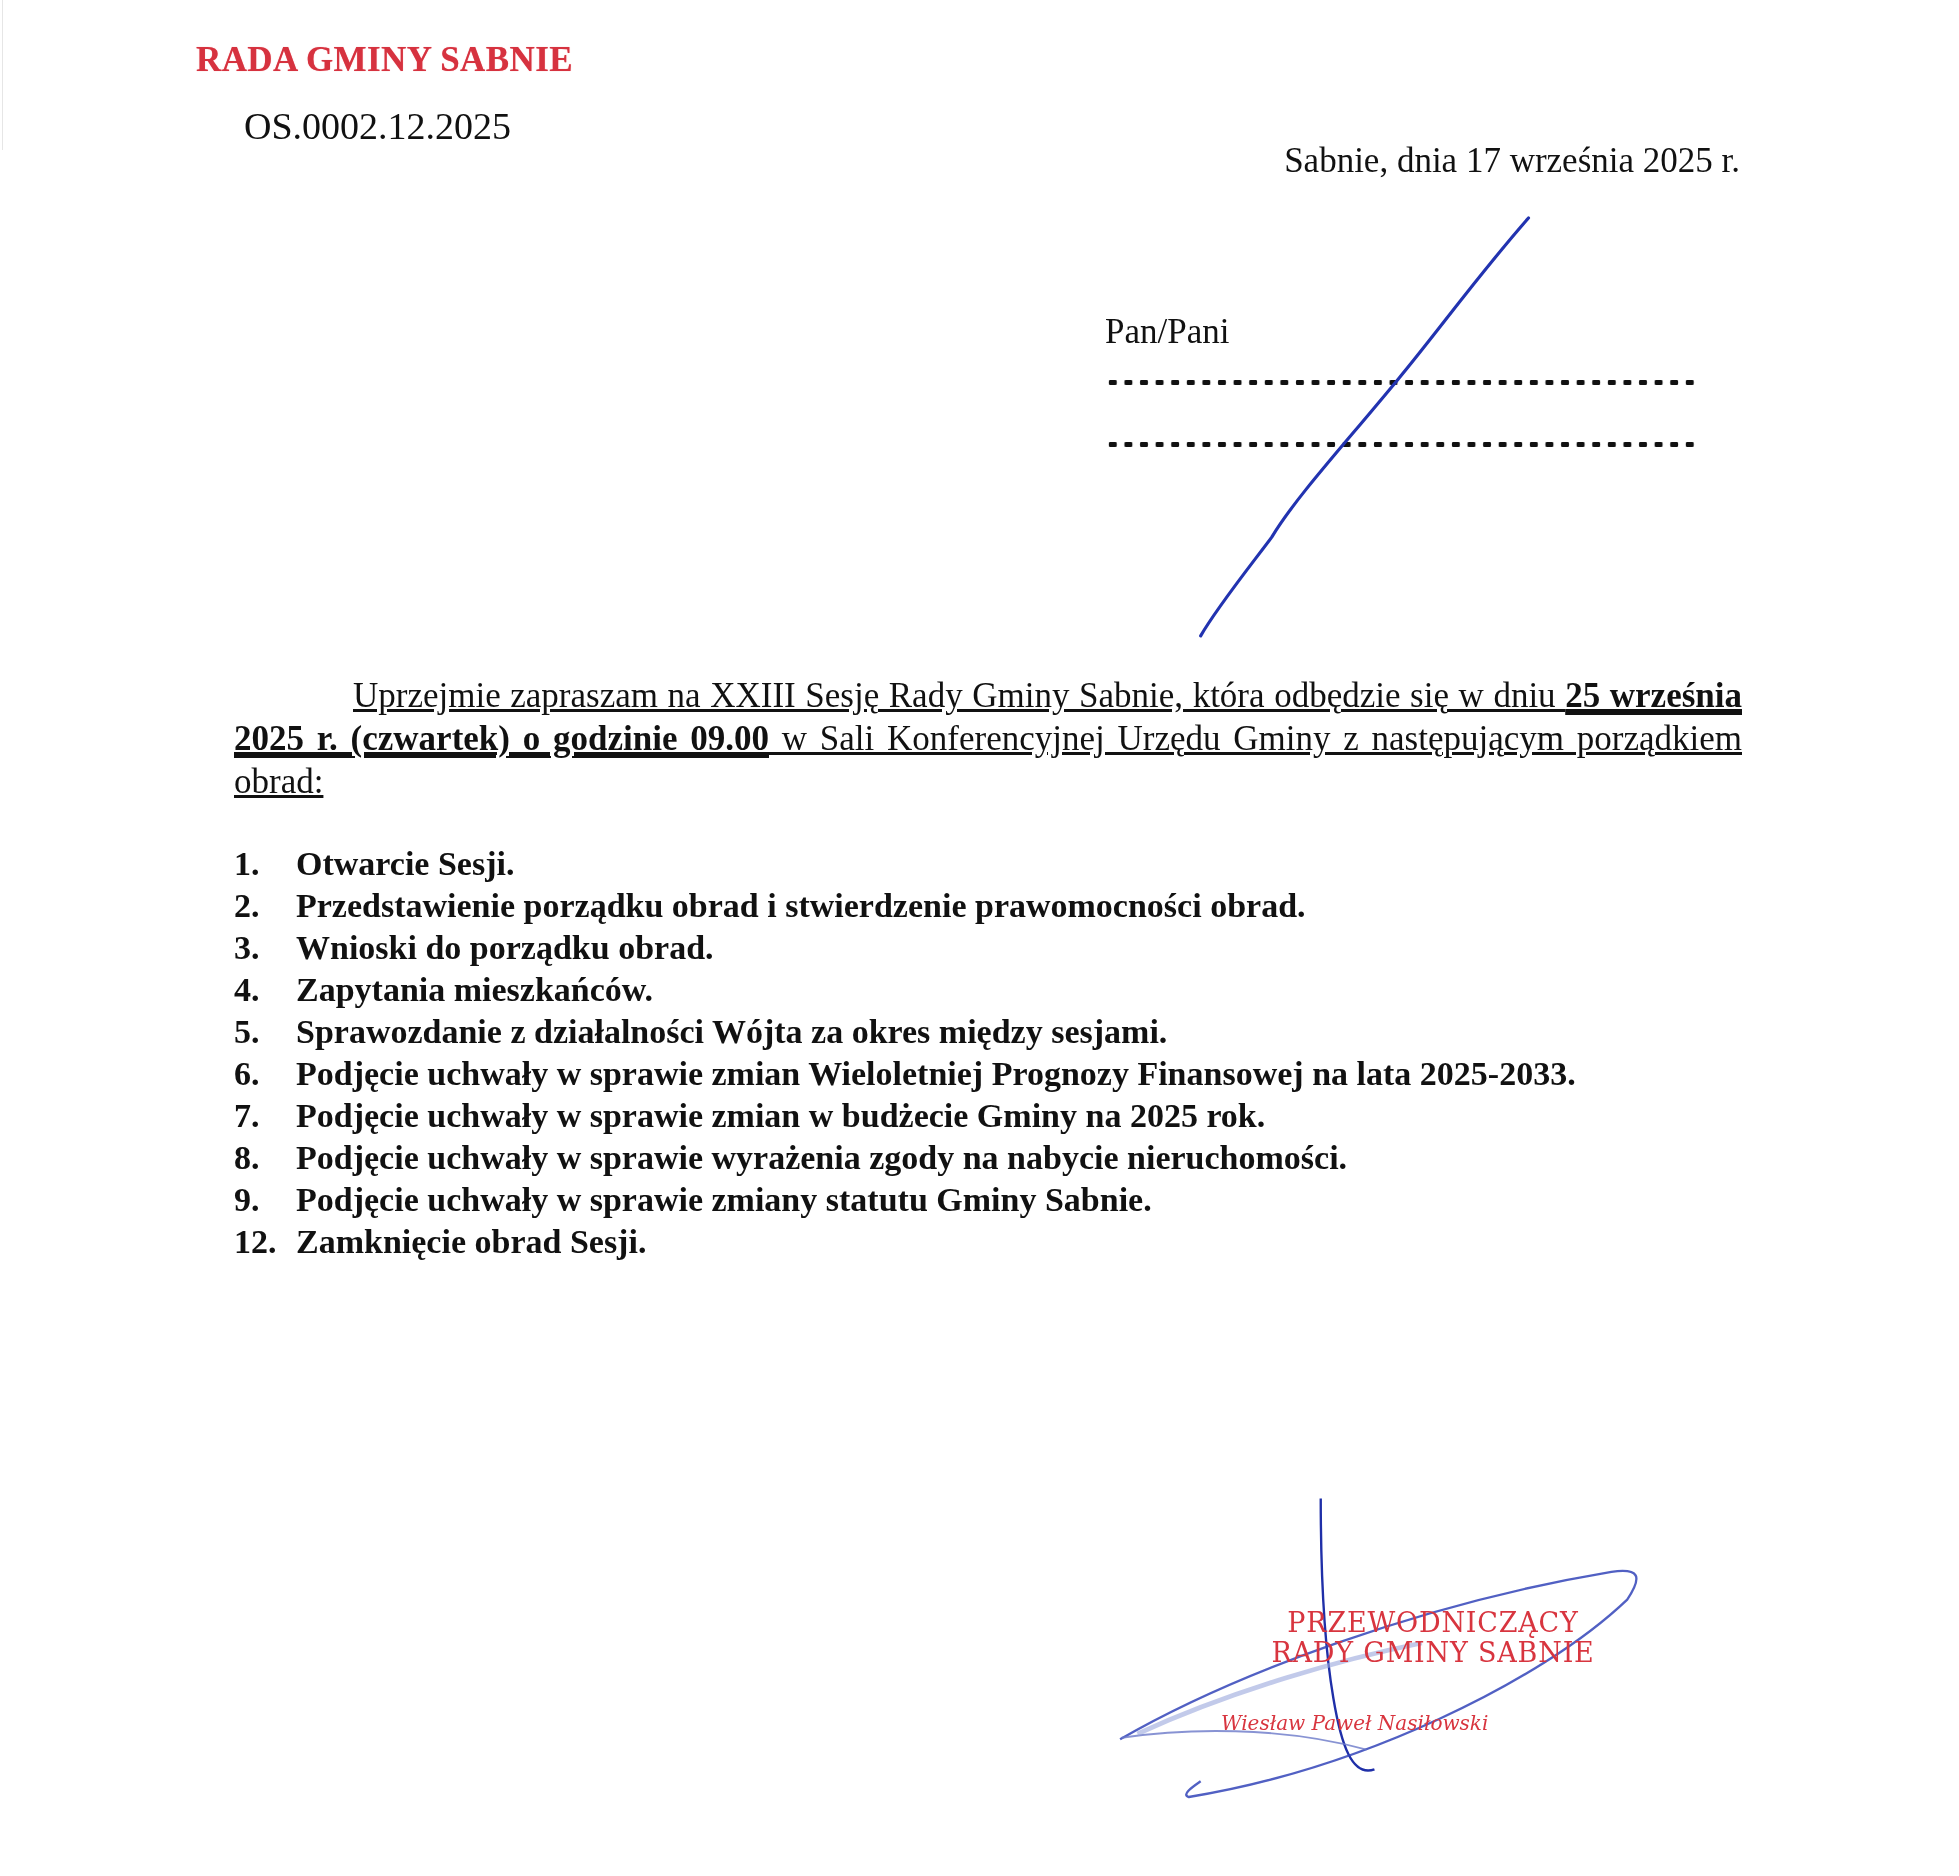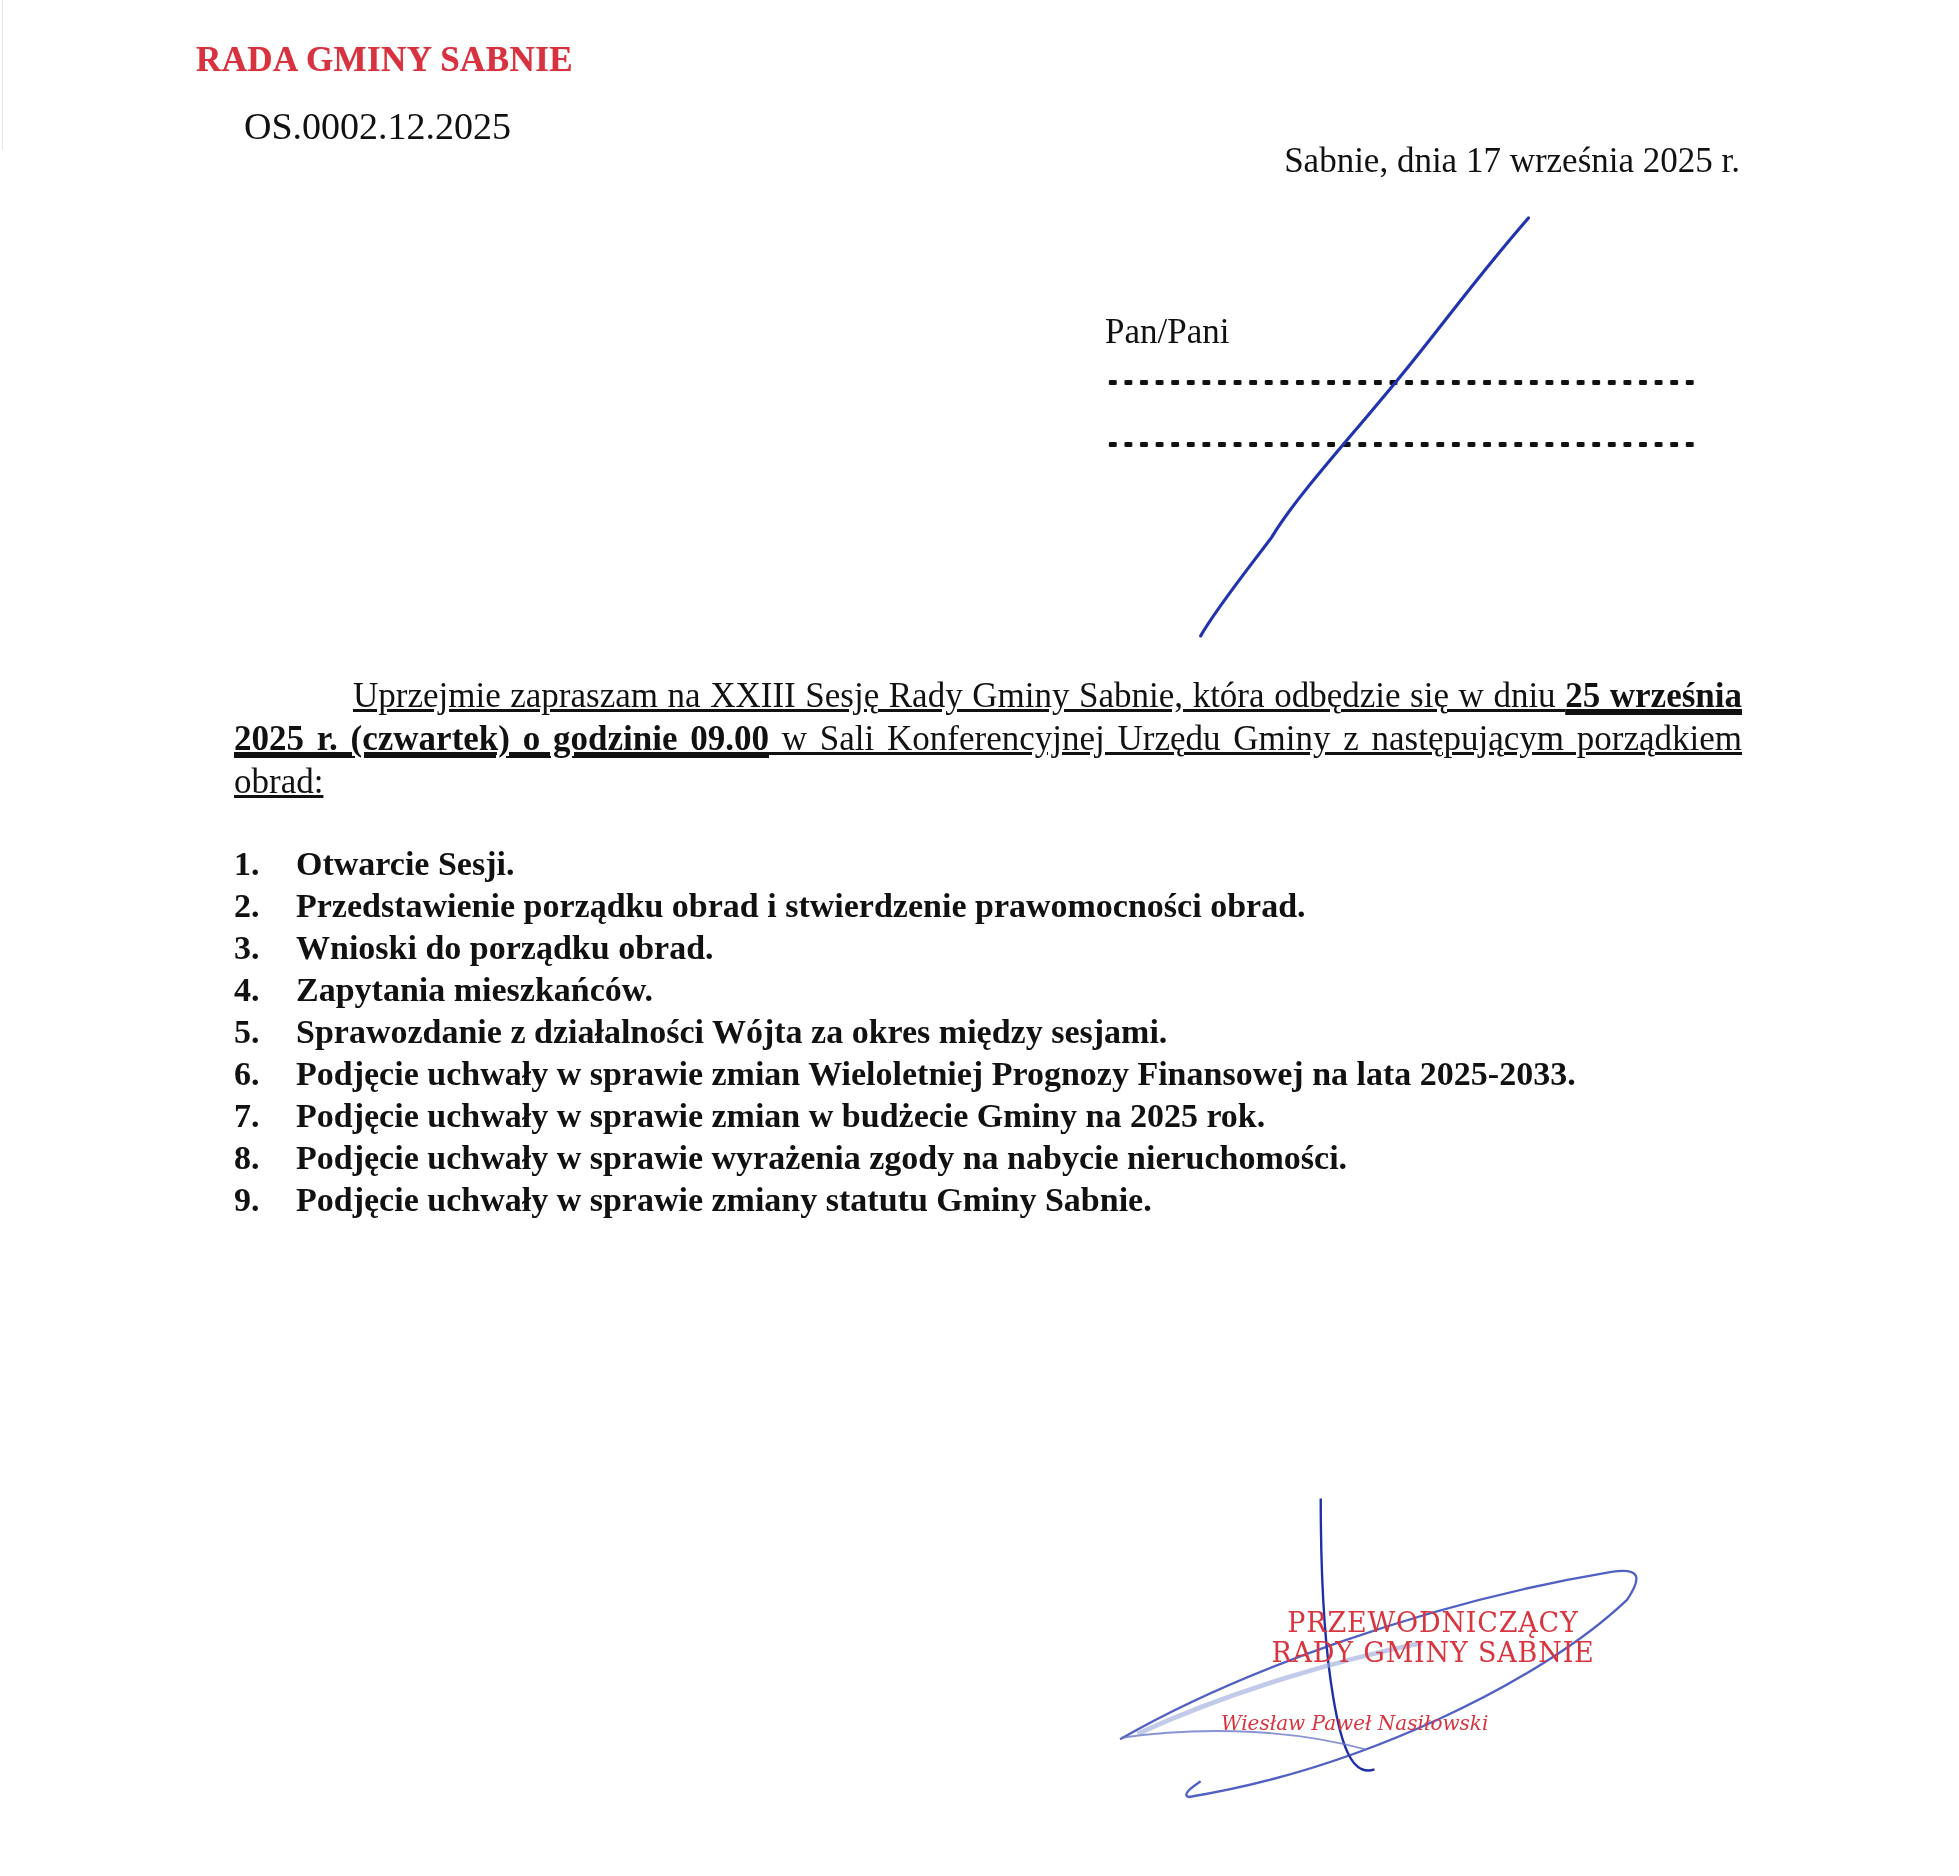--- a/index.html
+++ b/index.html
@@ -112,20 +112,24 @@
       <span class="txt">Podjęcie uchwały w sprawie zmian w budżecie Gminy na 2025 rok.</span>
     </li>
   <li>
       <span class="num">8.</span>
       <span class="txt">Podjęcie uchwały w sprawie wyrażenia zgody na nabycie nieruchomości.</span>
     </li>
   <li>
       <span class="num">9.</span>
       <span class="txt">Podjęcie uchwały w sprawie zmiany statutu Gminy Sabnie.</span>
     </li>
+  <li>
+      <span class="num">12.</span>
+      <span class="txt">Zamknięcie obrad Sesji.</span>
+    </li>
 </ol>
 
 <div class="sig-stamp">
   <div class="sig-title">PRZEWODNICZĄCY</div>
   <div class="sig-title">RADY GMINY SABNIE</div>
 </div>
 <div class="sig-name">Wiesław Paweł Nasiłowski</div>
 
 
 </body></html>

